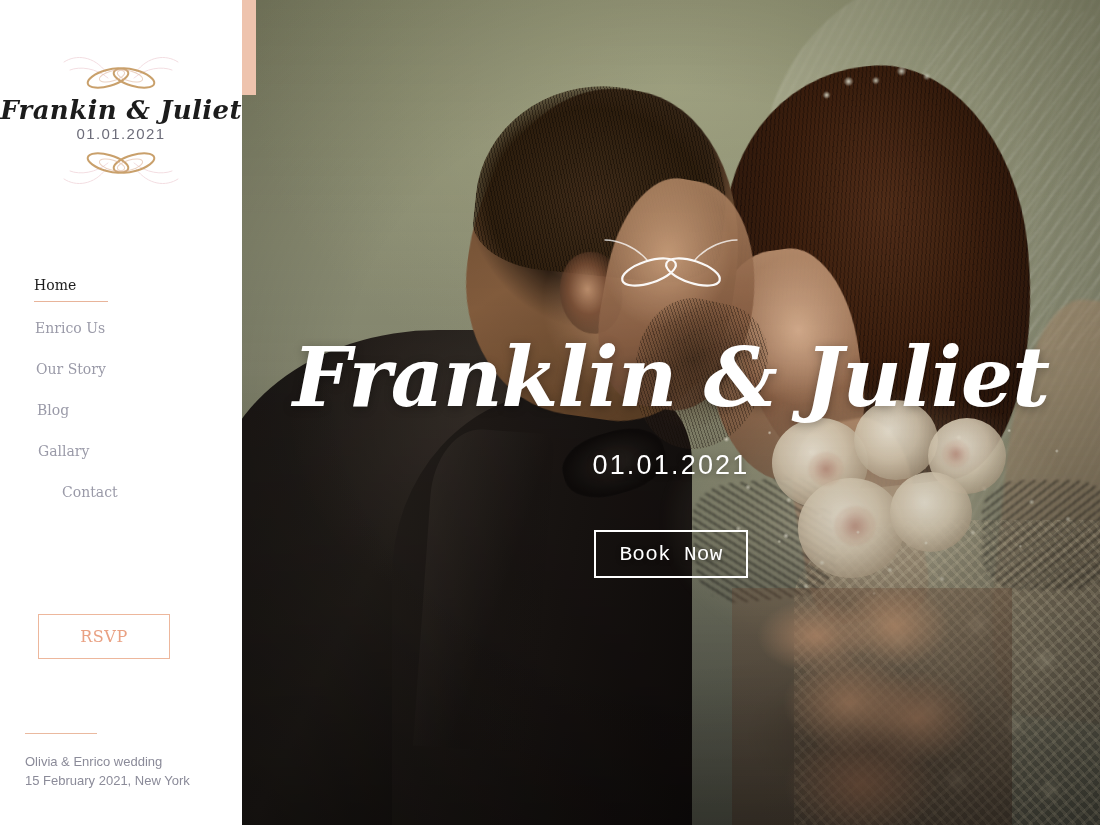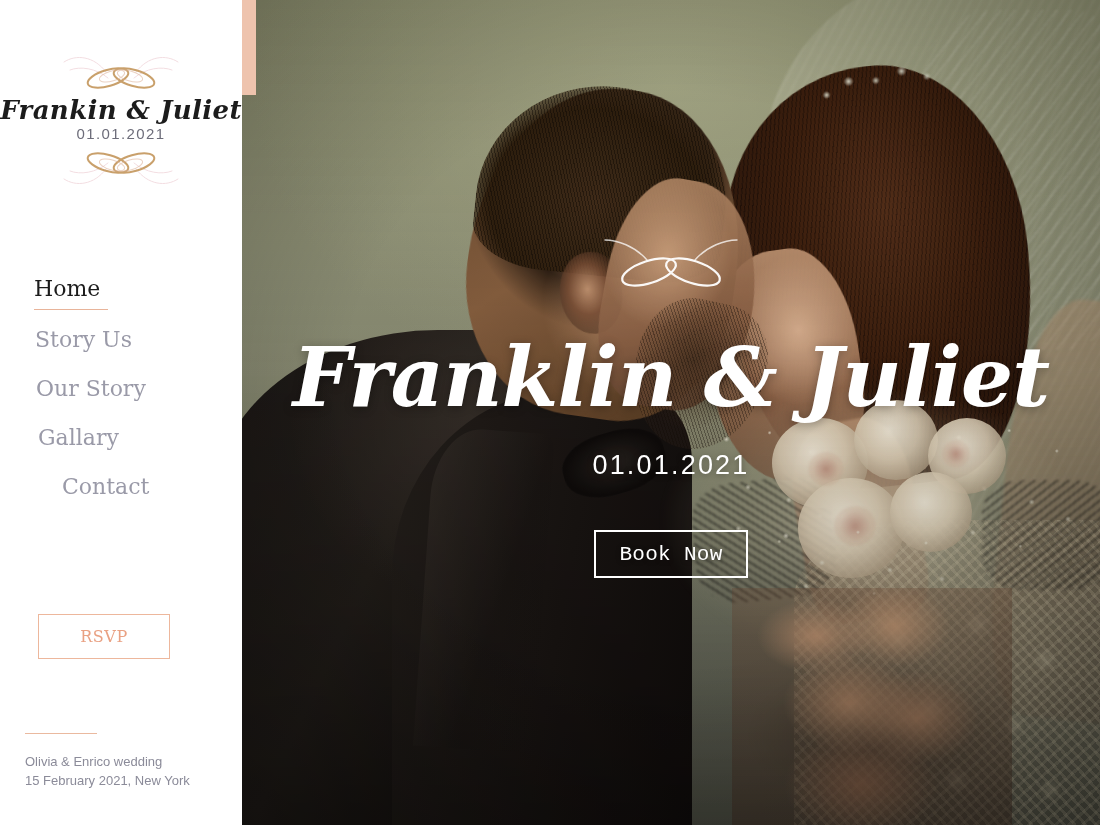--- a/index.html
+++ b/index.html
@@ -64,21 +64,21 @@
   
   #nav {
     position:absolute;
     left:0; top:278px;
     width:242px;
   }
   .nav-item {
     position:relative;
     display:block;
     font-family:"DejaVu Serif", serif;
-    font-size:22px;
+    font-size:14px;
     color:#9a9aa8;
     line-height:1;
     text-decoration:none;
     cursor:pointer;
     white-space:nowrap;
   }
   .nav-item .nav-label { display:inline-block; }
 
   .nav-i0 { padding-left:34px; margin-bottom:29px; }
   .nav-i1 { padding-left:35px; margin-bottom:27px; }
@@ -543,24 +543,27 @@
           <ellipse cx="84" cy="24" rx="13" ry="5" transform="rotate(16 84 24)"></ellipse>
         </g>
       </svg>
     </div>
 
     <nav id="nav">
       <a class="nav-item nav-i0 active" href="#">
         <span class="nav-label">Home</span>
       </a>
       <a class="nav-item nav-i1" href="#">
-        <span class="nav-label">Story Us</span>
+        <span class="nav-label">Enrico Us</span>
       </a>
       <a class="nav-item nav-i2" href="#">
         <span class="nav-label">Our Story</span>
+      </a>
+      <a class="nav-item nav-i3" href="#">
+        <span class="nav-label">Blog</span>
       </a>
       <a class="nav-item nav-i4" href="#">
         <span class="nav-label">Gallary</span>
       </a>
       <a class="nav-item nav-i5" href="#">
         <span class="nav-label">Contact</span>
       </a>
     </nav>
 
     <div id="rsvp">

